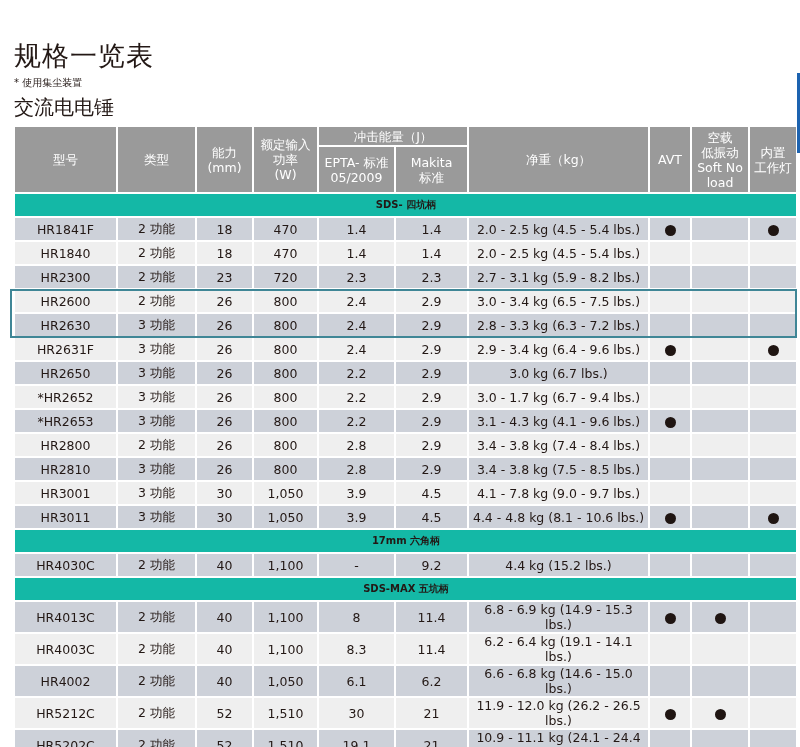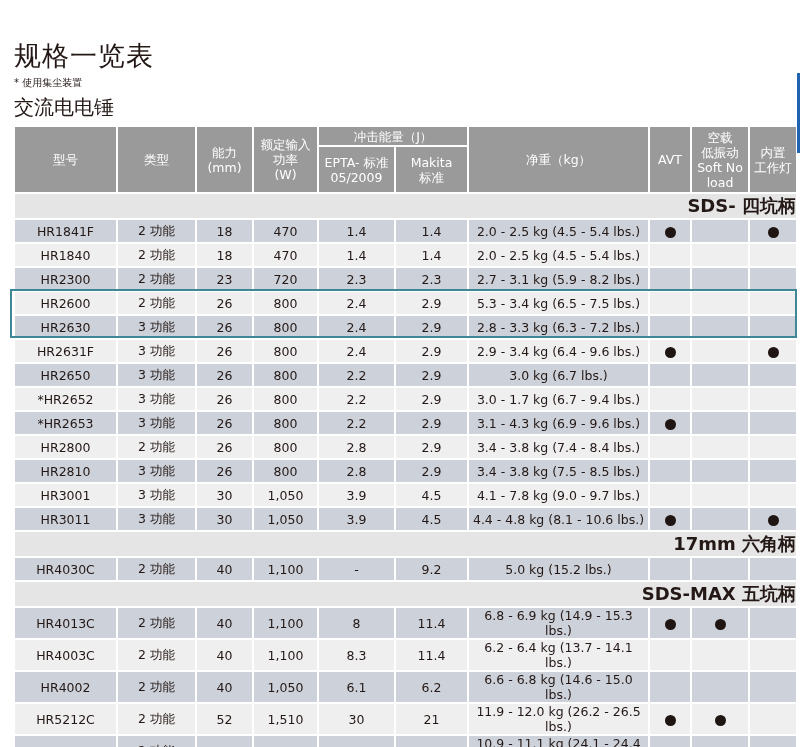--- a/index.html
+++ b/index.html
@@ -8,21 +8,21 @@
   .title { position:absolute; left:14px; top:38px; font-size:27px; font-weight:normal; letter-spacing:1px; }
   .note { position:absolute; left:14px; top:76px; font-size:10px; }
   .subtitle { position:absolute; left:14px; top:94px; font-size:20px; }
   .side-bar { position:absolute; left:797px; top:73px; width:3px; height:80px; background:#1d63b0; }
   table { position:absolute; left:13px; top:125px; border-collapse:separate; border-spacing:2px 2px;
           table-layout:fixed; font-size:12.5px; }
   th { background:#9a9a9a; color:#ffffff; font-weight:normal; text-align:center; line-height:15px; padding:0; }
   td { text-align:center; padding:0; height:22px; }
   tr.odd td.c { background:#cdd1d9; }
   tr.even td.c { background:#efefef; }
-  td.section { text-align:right; font-size:18px; font-weight:bold; height:22px; padding-left:1px; background:#e5e5e5; }
+  td.section { text-align:center; font-size:10px; font-weight:bold; height:22px; padding-left:1px; background:#14b8a6; }
   .dot { display:inline-block; width:11px; height:11px; border-radius:50%; background:#1f1512; vertical-align:middle; }
   .highlight { position:absolute; left:10px; top:289px; width:783px; height:45px; border:2px solid #3f8696; pointer-events:none; }
 </style>
 </head>
 <body>
 
 <div class="title">规格一览表</div>
 <div class="note">* 使用集尘装置</div>
 <div class="subtitle">交流电电锤</div>
 <div class="side-bar"></div>
@@ -97,21 +97,21 @@
         <td class="c"></td>
         <td class="c"></td>
       </tr>
       <tr class="even">
         <td class="c">HR2600</td>
         <td class="c">2 功能</td>
         <td class="c">26</td>
         <td class="c">800</td>
         <td class="c">2.4</td>
         <td class="c">2.9</td>
-        <td class="c">5.3 - 3.4 kg (6.5 - 7.5 lbs.)</td>
+        <td class="c">3.0 - 3.4 kg (6.5 - 7.5 lbs.)</td>
         <td class="c"></td>
         <td class="c"></td>
         <td class="c"></td>
       </tr>
       <tr class="odd">
         <td class="c">HR2630</td>
         <td class="c">3 功能</td>
         <td class="c">26</td>
         <td class="c">800</td>
         <td class="c">2.4</td>
@@ -157,21 +157,21 @@
         <td class="c"></td>
         <td class="c"></td>
       </tr>
       <tr class="odd">
         <td class="c">*HR2653</td>
         <td class="c">3 功能</td>
         <td class="c">26</td>
         <td class="c">800</td>
         <td class="c">2.2</td>
         <td class="c">2.9</td>
-        <td class="c">3.1 - 4.3 kg (6.9 - 9.6 lbs.)</td>
+        <td class="c">3.1 - 4.3 kg (4.1 - 9.6 lbs.)</td>
         <td class="c"><span class="dot"></span></td>
         <td class="c"></td>
         <td class="c"></td>
       </tr>
       <tr class="even">
         <td class="c">HR2800</td>
         <td class="c">2 功能</td>
         <td class="c">26</td>
         <td class="c">800</td>
         <td class="c">2.8</td>
@@ -220,21 +220,21 @@
       <tr>
         <td colspan="10" class="section">17mm 六角柄</td>
       </tr>
       <tr class="odd">
         <td class="c">HR4030C</td>
         <td class="c">2 功能</td>
         <td class="c">40</td>
         <td class="c">1,100</td>
         <td class="c">-</td>
         <td class="c">9.2</td>
-        <td class="c">5.0 kg (15.2 lbs.)</td>
+        <td class="c">4.4 kg (15.2 lbs.)</td>
         <td class="c"></td>
         <td class="c"></td>
         <td class="c"></td>
       </tr>
       <tr>
         <td colspan="10" class="section">SDS-MAX 五坑柄</td>
       </tr>
       <tr class="odd">
         <td class="c">HR4013C</td>
         <td class="c">2 功能</td>
@@ -247,21 +247,21 @@
         <td class="c"><span class="dot"></span></td>
         <td class="c"></td>
       </tr>
       <tr class="even">
         <td class="c">HR4003C</td>
         <td class="c">2 功能</td>
         <td class="c">40</td>
         <td class="c">1,100</td>
         <td class="c">8.3</td>
         <td class="c">11.4</td>
-        <td class="c">6.2 - 6.4 kg (13.7 - 14.1 lbs.)</td>
+        <td class="c">6.2 - 6.4 kg (19.1 - 14.1 lbs.)</td>
         <td class="c"></td>
         <td class="c"></td>
         <td class="c"></td>
       </tr>
       <tr class="odd">
         <td class="c">HR4002</td>
         <td class="c">2 功能</td>
         <td class="c">40</td>
         <td class="c">1,050</td>
         <td class="c">6.1</td>

